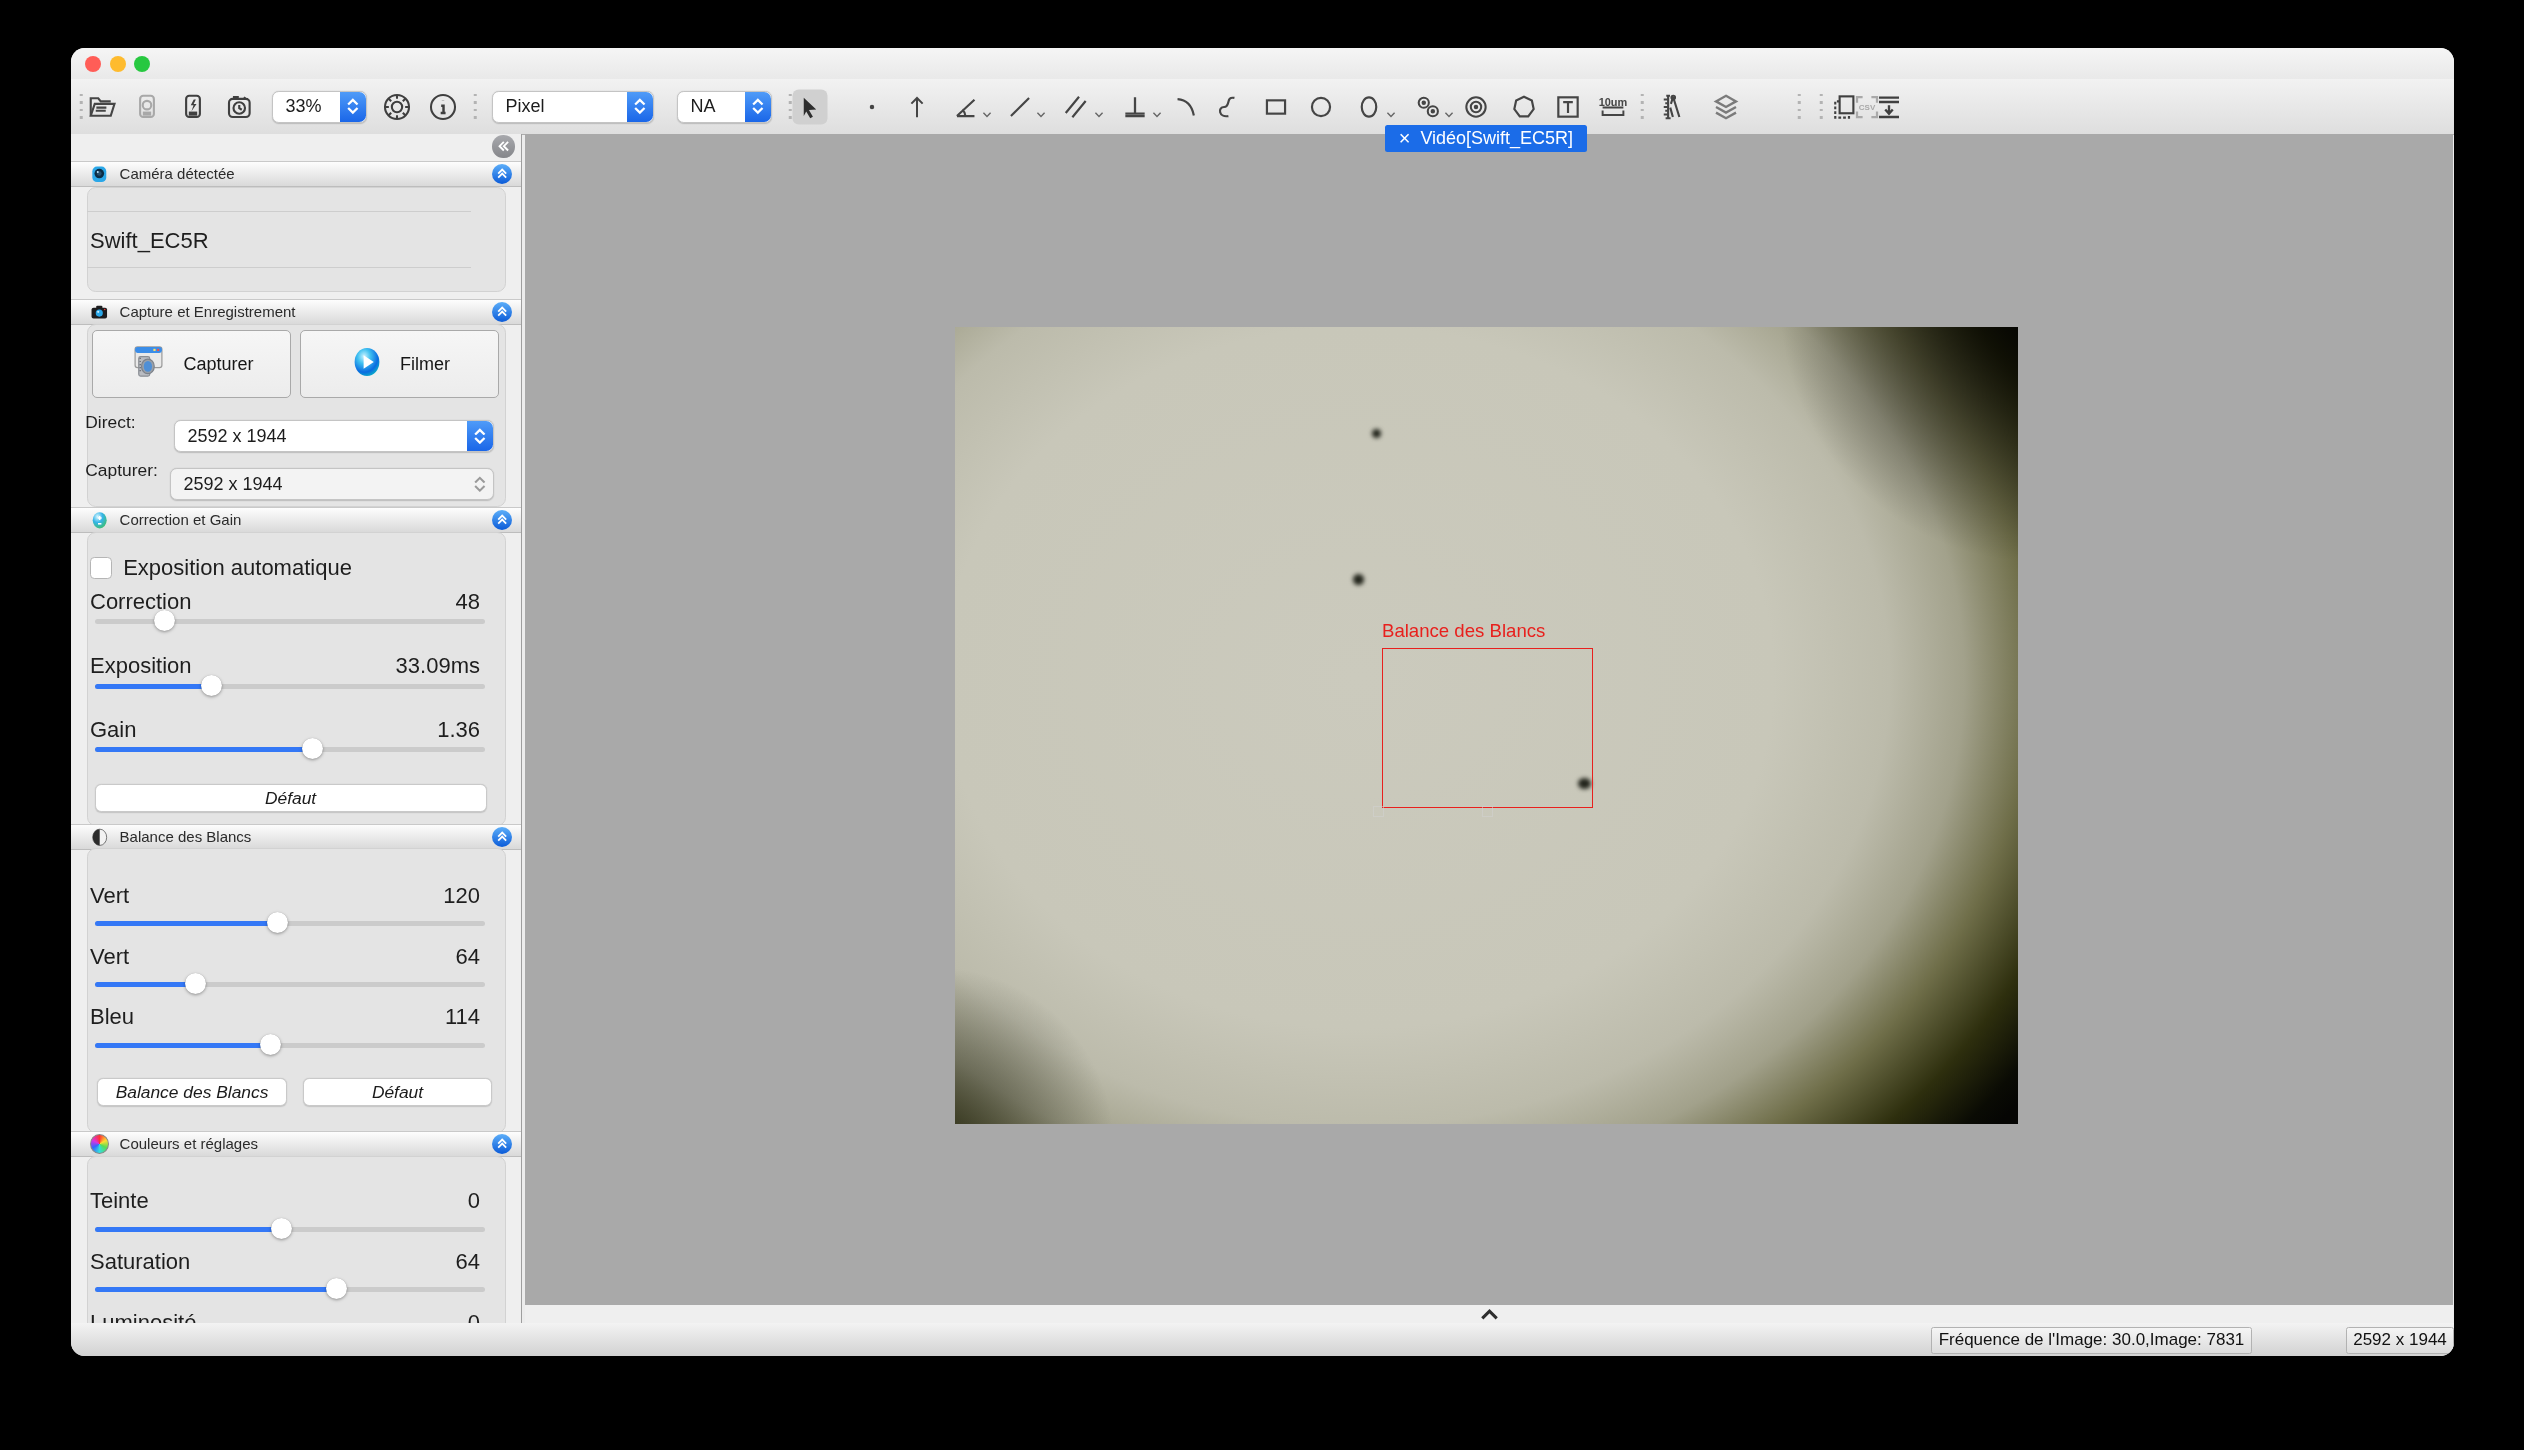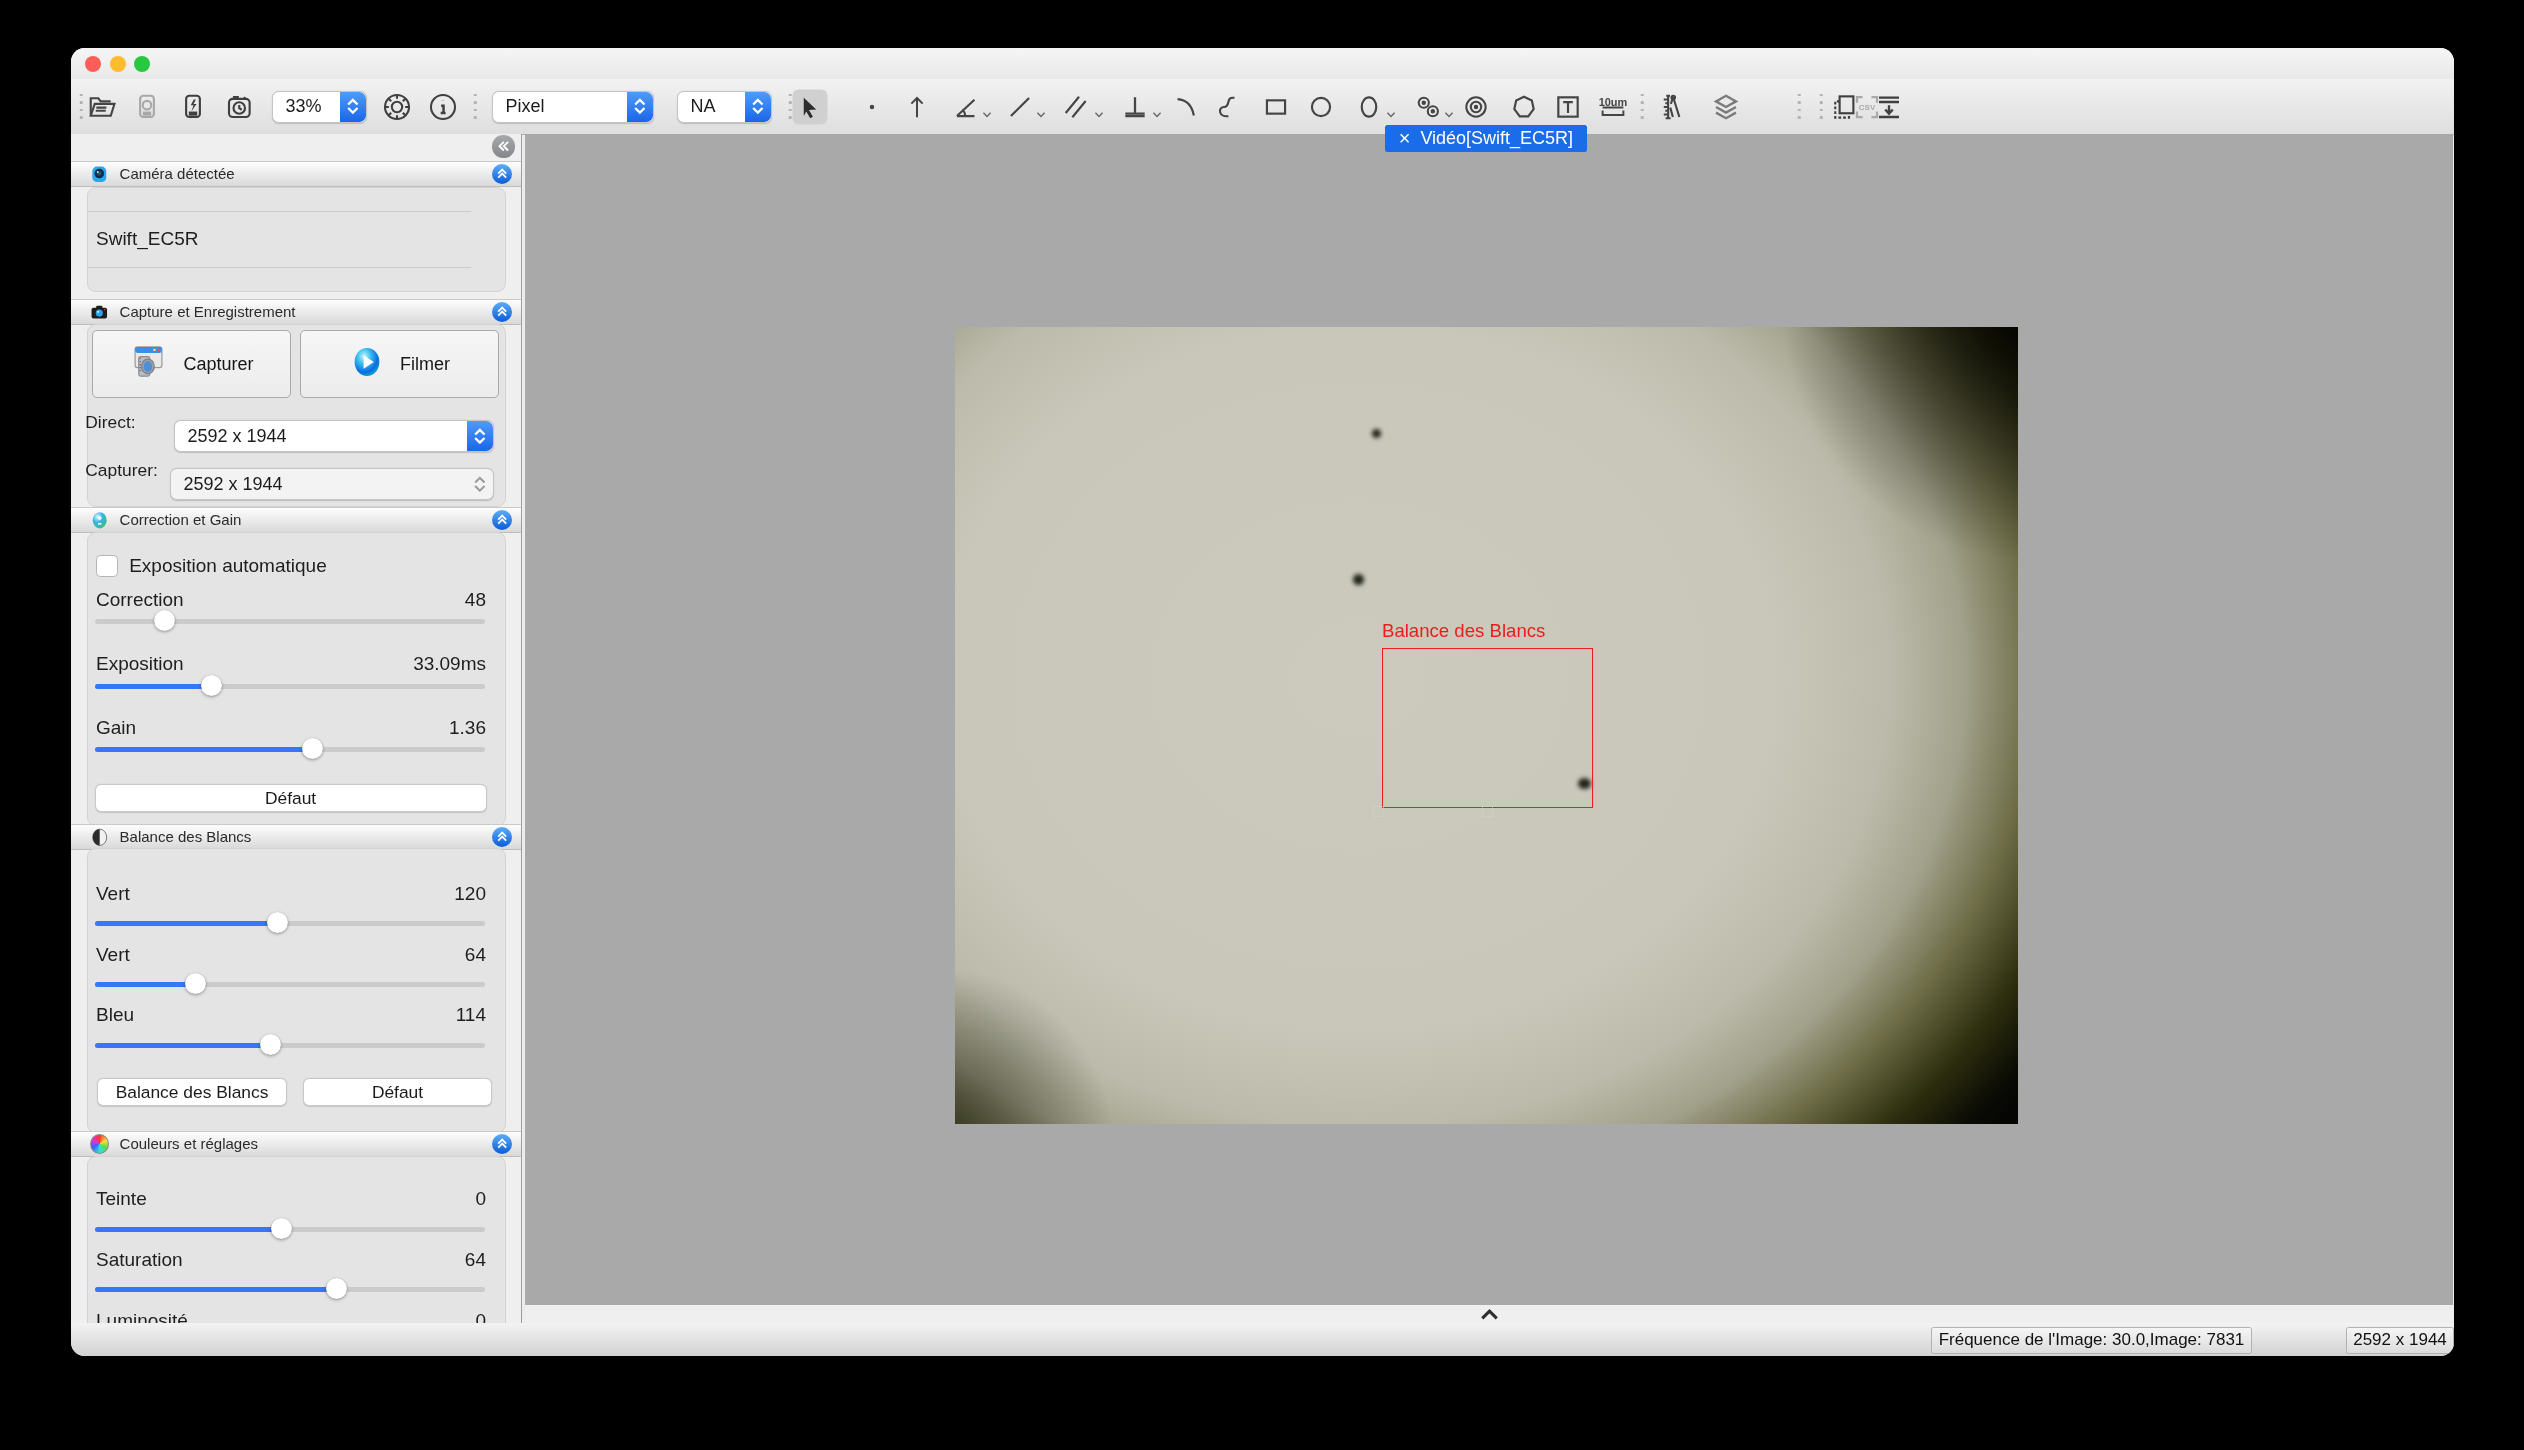--- a/index.html
+++ b/index.html
@@ -33,30 +33,30 @@
   .collapse-all{position:absolute;right:6.2px;top:1.2px;width:22.4px;height:22.4px;border-radius:50%;
     background:linear-gradient(#a8a9ad,#85868a);display:flex;align-items:center;justify-content:center;}
   .shead{position:absolute;left:0;width:100%;height:23.6px;background:linear-gradient(#fdfdfd,#d9d9d9);
     border-top:0.6px solid #c9c9c9;border-bottom:0.6px solid #bdbdbd;display:flex;align-items:center;}
   .hicon{margin-left:18.6px;width:20px;height:20px;display:flex;align-items:center;justify-content:center;}
   .htext{margin-left:10px;font-size:15px;color:#2b2b2b;}
   .hcollapse{position:absolute;right:8.7px;top:1.9px;width:20px;height:20px;border-radius:50%;
     background:linear-gradient(#5caef9,#0b5bd8);display:flex;align-items:center;justify-content:center;}
   .panel{position:absolute;left:16px;width:417px;background:#e4e4e4;border:0.6px solid #d2d2d2;border-radius:8.7px;}
   .sep{position:absolute;left:16px;width:384px;height:1.2px;background:#cdcdcd;}
-  .slabelrow{position:absolute;left:25px;width:390px;display:flex;justify-content:space-between;
-    font-size:19px;color:#1e1e1e;}
+  .slabelrow{position:absolute;left:19px;width:390px;display:flex;justify-content:space-between;
+    font-size:22px;color:#1e1e1e;}
   .slider{position:absolute;left:23.6px;width:390px;height:22.4px;}
   .slider .track{position:absolute;left:0;top:8.7px;width:100%;height:5px;border-radius:2.5px;background:#cbcbcb;}
   .slider .fill{position:absolute;left:0;top:8.7px;height:5px;border-radius:2.5px;background:#3478f6;}
   .slider .thumb{position:absolute;top:0;width:21px;height:21px;margin-left:-10.6px;border-radius:50%;
     background:#fff;box-shadow:0 1.2px 3.1px rgba(0,0,0,.35),0 0 0.6px rgba(0,0,0,.3);}
   .wbtn{position:absolute;height:26px;background:#fff;border:0.6px solid #c9c9c9;border-radius:6.2px;
     box-shadow:0 0.6px 1.2px rgba(0,0,0,.15);display:flex;align-items:center;justify-content:center;
-    font-size:17.4px;color:#1b1b1b;}
+    font-size:17.4px;color:#1b1b1b;font-style:italic;}
   .bigbtn{position:absolute;top:196px;height:66px;border:1.2px solid #a9a9a9;border-radius:5px;
     background:linear-gradient(#f6f6f6,#ececec);display:flex;align-items:center;justify-content:center;gap:15px;
     font-size:18px;color:#161616;}
   .ddrow-label{position:absolute;left:14.3px;font-size:17.4px;color:#1e1e1e;}
   .checkbox{width:20px;height:20px;background:#fff;border:1.2px solid #b5b5b5;border-radius:4.3px;}
   
   .canvas{position:absolute;left:454px;top:86px;width:1928px;height:1171px;background:#a9a9a9;}
   .scope{position:absolute;left:430px;top:193px;width:1063px;height:797px;
     background:
       radial-gradient(circle 447px at 102% -3%, rgba(0,0,0,.88), rgba(0,0,0,0) 58%),

